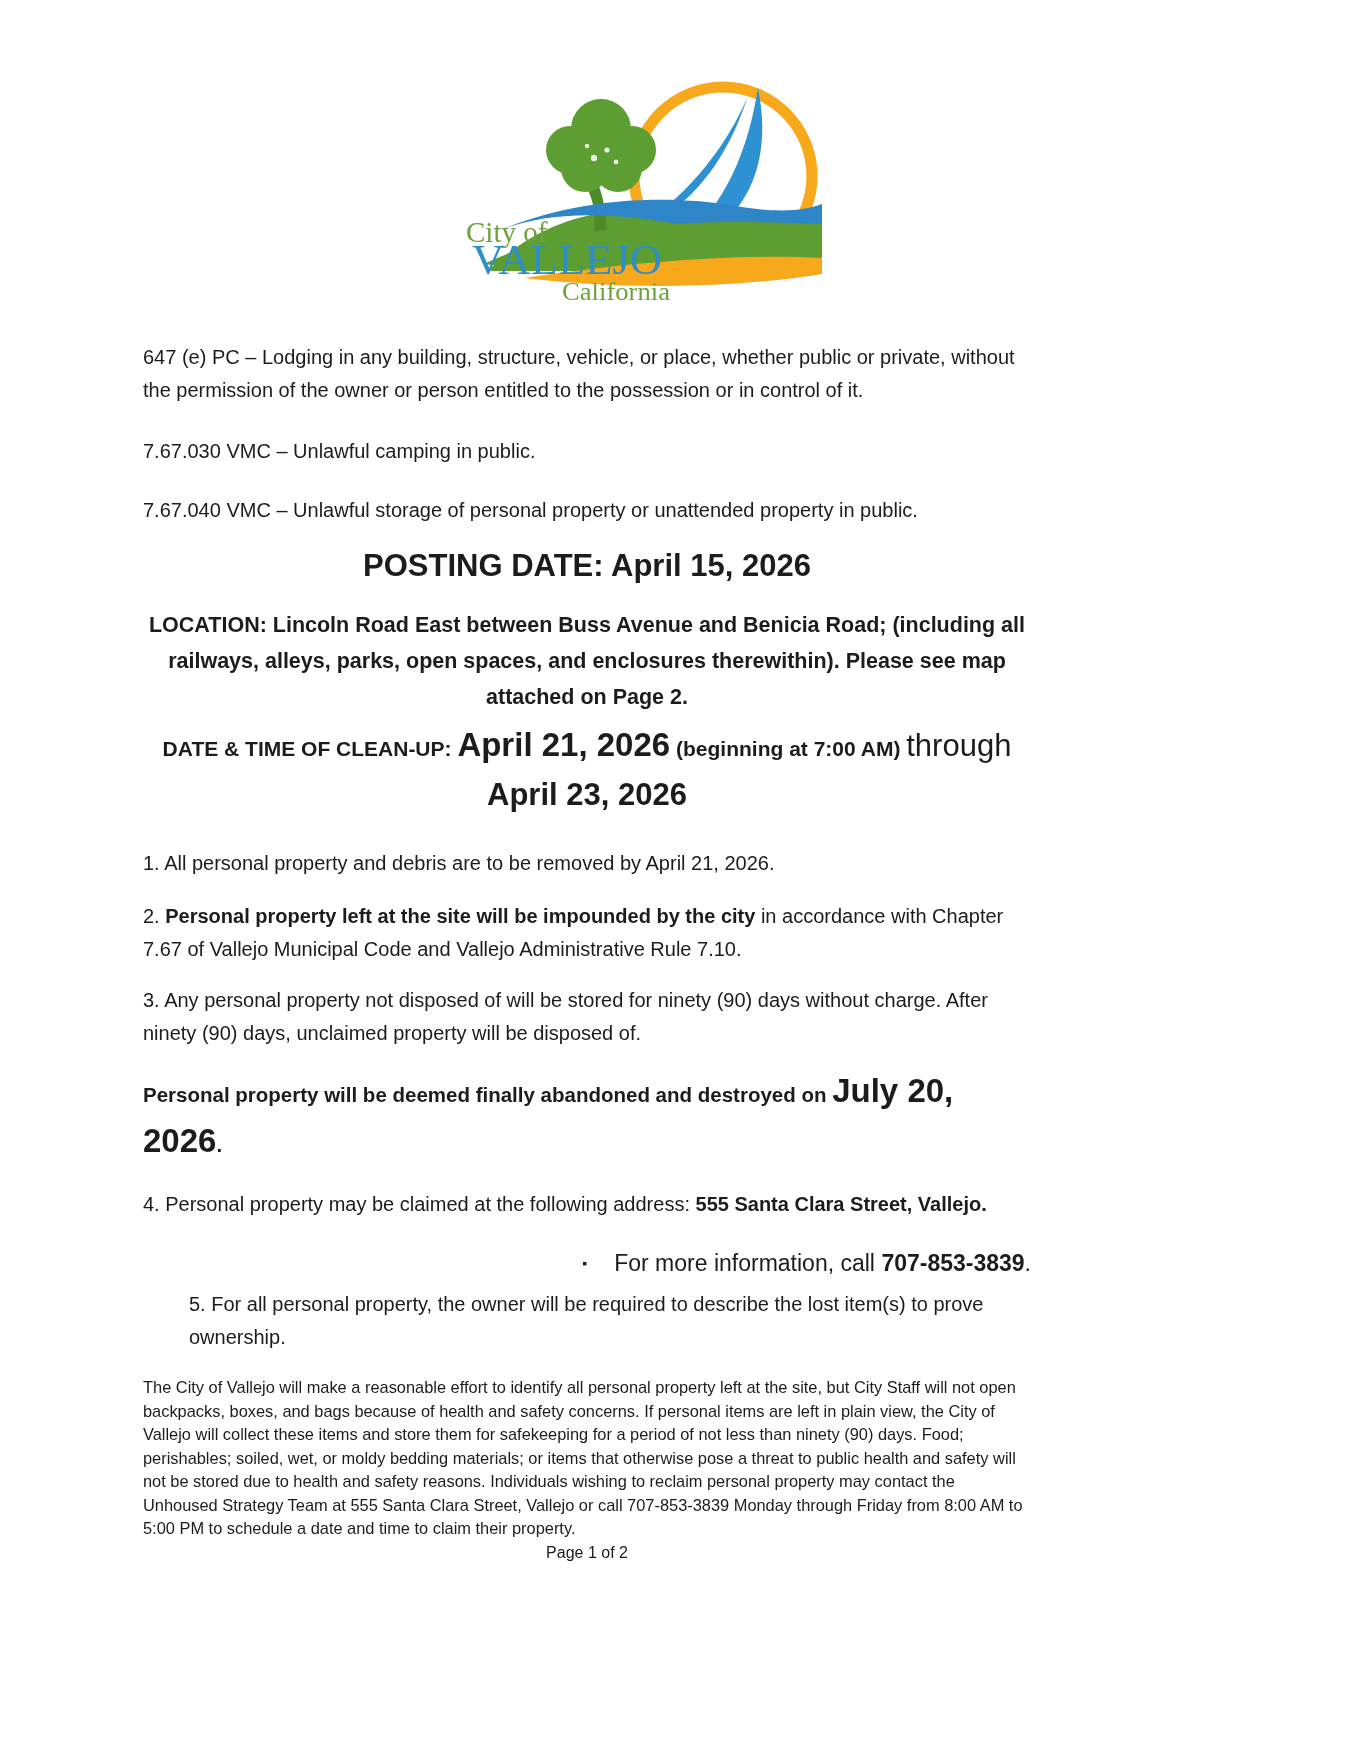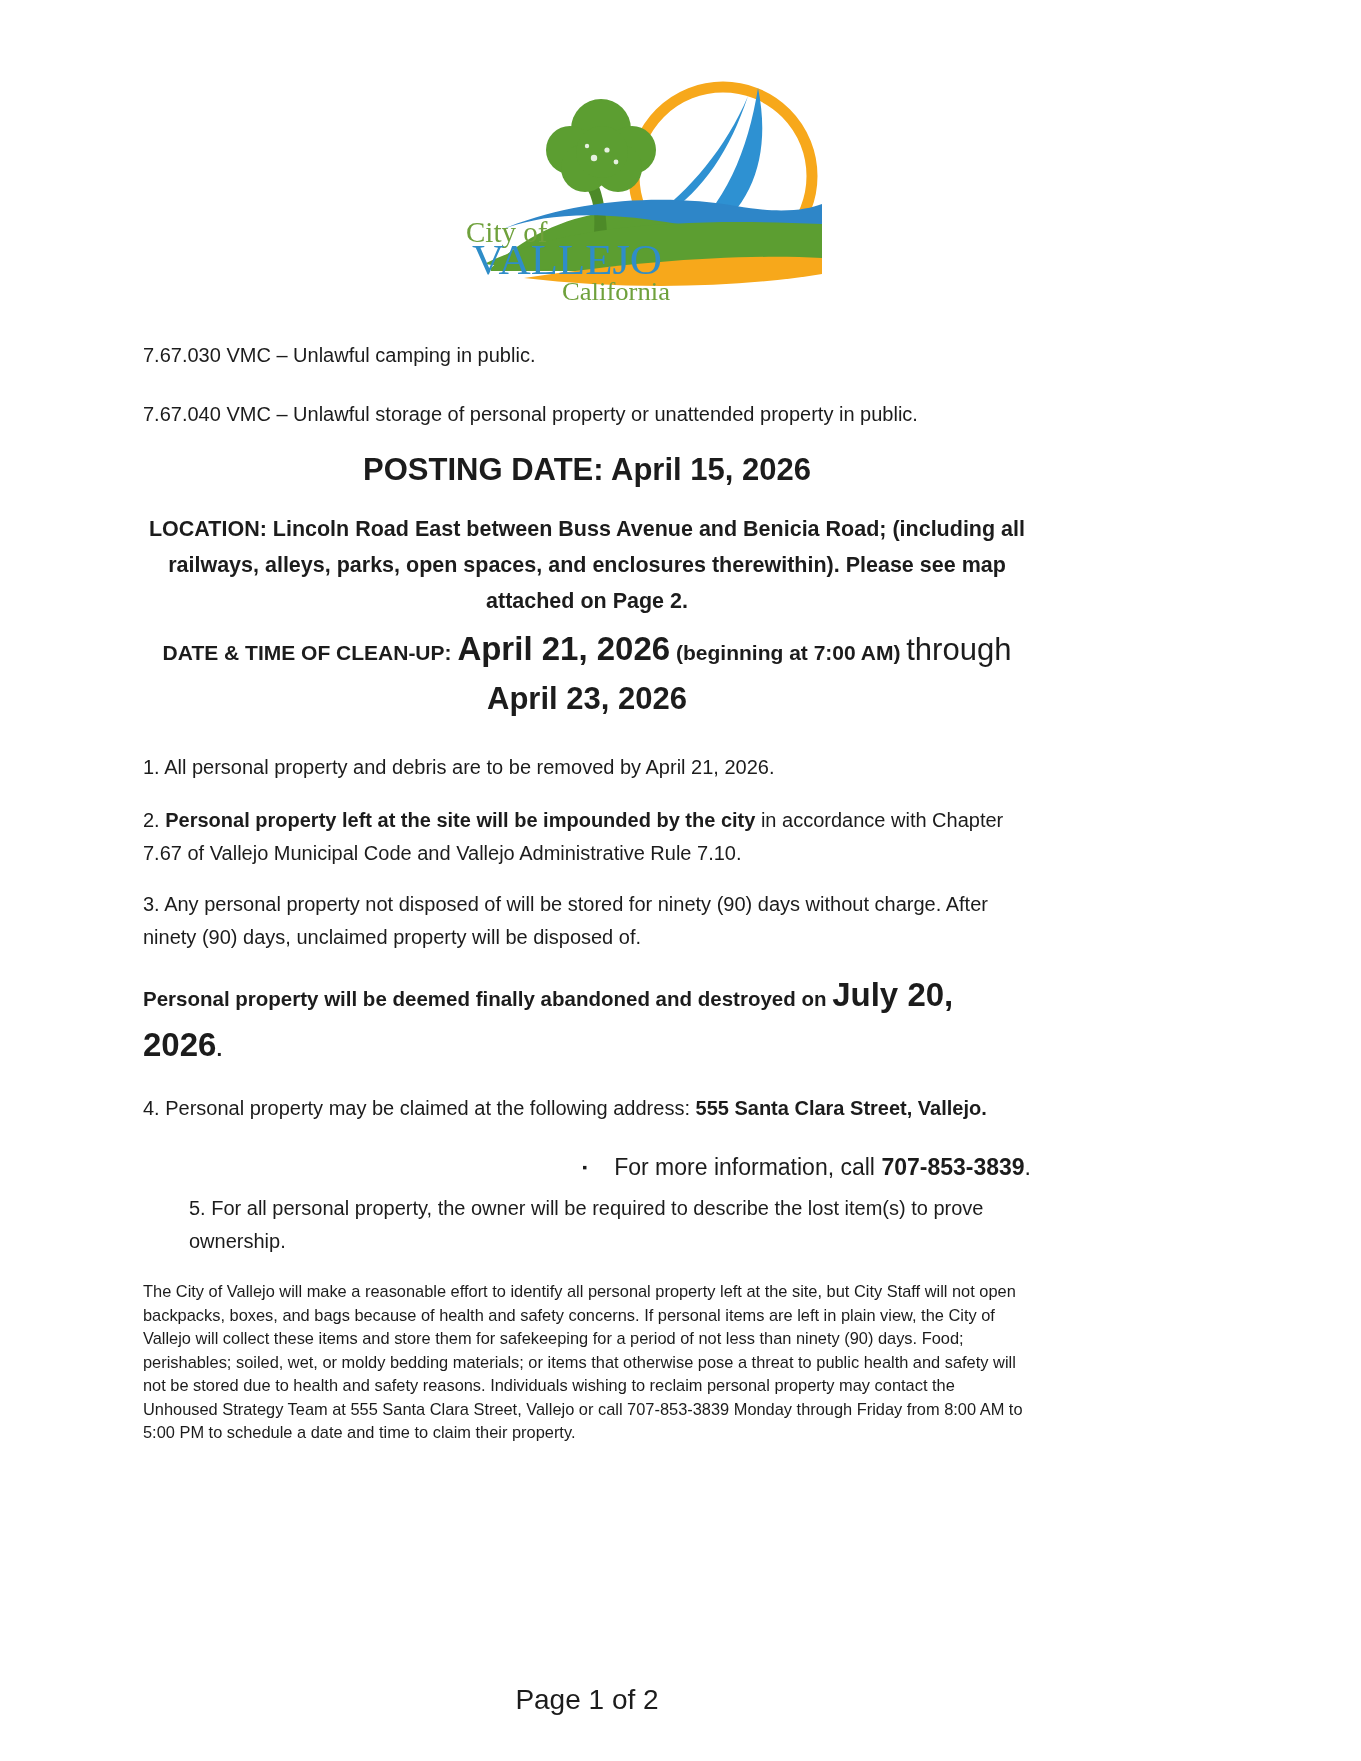--- a/index.html
+++ b/index.html
@@ -81,24 +81,24 @@
     top:-3px;
   }
   .item5 { margin-top:4px;margin-left:46px; }
   .fine {
     margin-top:22px;
     font-size:16.4px;
     line-height:23.5px;
   }
   .footer {
     position:absolute;
-    top:1684px;
+    top:1544px;
     left:0; right:0;
     text-align:center;
-    font-size:28px;
+    font-size:16px;
     color:#1c1c1c;
   }
   strong { font-weight:700; }
 </style>
 </head>
 <body>
 
 <div class="page">
 
   <div class="logo-wrap">
@@ -136,20 +136,21 @@
 
       <text x="60" y="176" font-size="29" fill="#6FA13C" class="logo-text-serif">City of</text>
       <text x="66" y="208" font-size="43" fill="#2F8DC8" class="logo-text-serif" textLength="190" lengthAdjust="spacingAndGlyphs">VALLEJO</text>
       <text x="156" y="234" font-size="25" fill="#6FA13C" class="logo-text-serif" textLength="108" lengthAdjust="spacingAndGlyphs">California</text>
     </svg>
   </div>
 
 
   <div class="content">
 
+    <p class="body mt30">647 (e) PC – Lodging in any building, structure, vehicle, or place, whether public or private, without the permission of the owner or person entitled to the possession or in control of it.</p>
     <p class="body">7.67.030 VMC – Unlawful camping in public.</p>
     <p class="body mt26">7.67.040 VMC – Unlawful storage of personal property or unattended property in public.</p>
 
     <p class="posting">POSTING DATE: April 15, 2026</p>
 
     <p class="location">LOCATION: Lincoln Road East between Buss Avenue and Benicia Road;  (including all railways, alleys, parks, open spaces, and enclosures therewithin). Please see map attached on Page 2.</p>
 
     <p class="cleanup"><span class="cu-label">DATE &amp; TIME OF CLEAN-UP: </span><span class="cu-big">April 21, 2026</span><span class="cu-label"> (beginning at 7:00 AM) </span><span class="cu-through">through</span><span class="cu-line2">April 23, 2026</span></p>
 
     <p class="body mt30">1. All personal property and debris are to be removed by April 21, 2026.</p>

